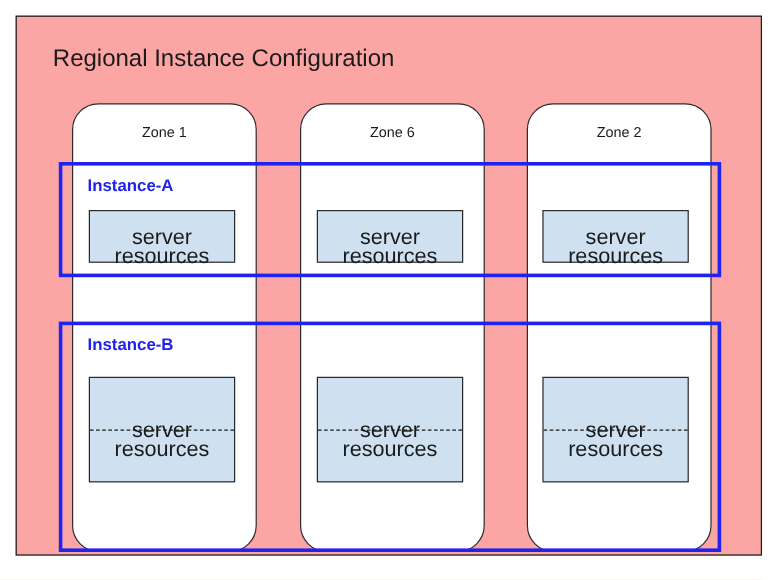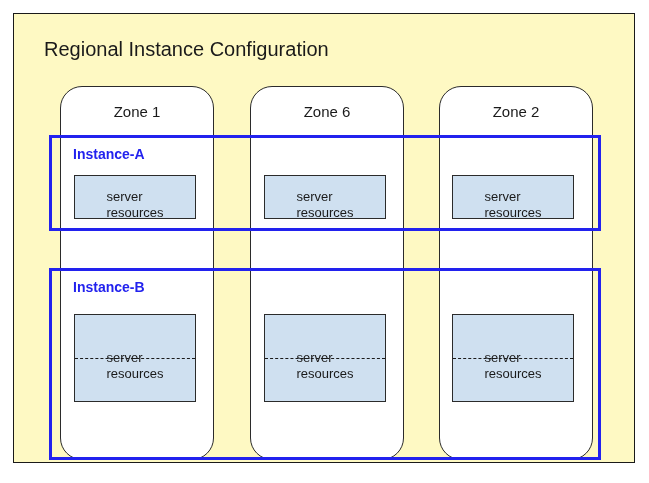--- a/index.html
+++ b/index.html
@@ -17,21 +17,21 @@
     background: #ffffff;
     overflow: hidden;
   }
   
   .region-frame {
     position: absolute;
     left: 13px;
     top: 13px;
     width: 622px;
     height: 450px;
-    background: #fef9c3;
+    background: #fca5a5;
     border: 1px solid #1a1a1a;
     box-sizing: border-box;
   }
   .region-title {
     position: absolute;
     left: 30px;
     top: 22px;
     font-size: 20px;
     line-height: 26px;
     color: #1a1a1a;
@@ -50,21 +50,21 @@
   }
   .zone-1 { left: 46px; }
   .zone-2 { left: 236px; }
   .zone-3 { left: 425px; }
   .zone-label {
     position: absolute;
     top: 16px;
     left: 0;
     width: 100%;
     text-align: center;
-    font-size: 15px;
+    font-size: 12px;
     color: #1a1a1a;
   }
   
   .instance-band {
     position: absolute;
     left: 35px;
     width: 552px;
     border: 3px solid #2222ee;
     box-sizing: border-box;
     background: transparent;
@@ -84,23 +84,24 @@
   .server-box {
     position: absolute;
     background: #cfe0f0;
     border: 1px solid #2b2b2b;
     box-sizing: border-box;
     display: flex;
     align-items: center;
     justify-content: center;
   }
   .server-box .srv-text {
-    font-size: 13px;
+    font-size: 18px;
     line-height: 16px;
     color: #1a1a1a;
+    text-align: center;
     position: relative;
     z-index: 2;
     margin-top: 16px;
   }
   .server-box .srv-text span { display: block; }
   
   .instance-a .server-box {
     top: 37px;
     width: 122px;
     height: 44px;

